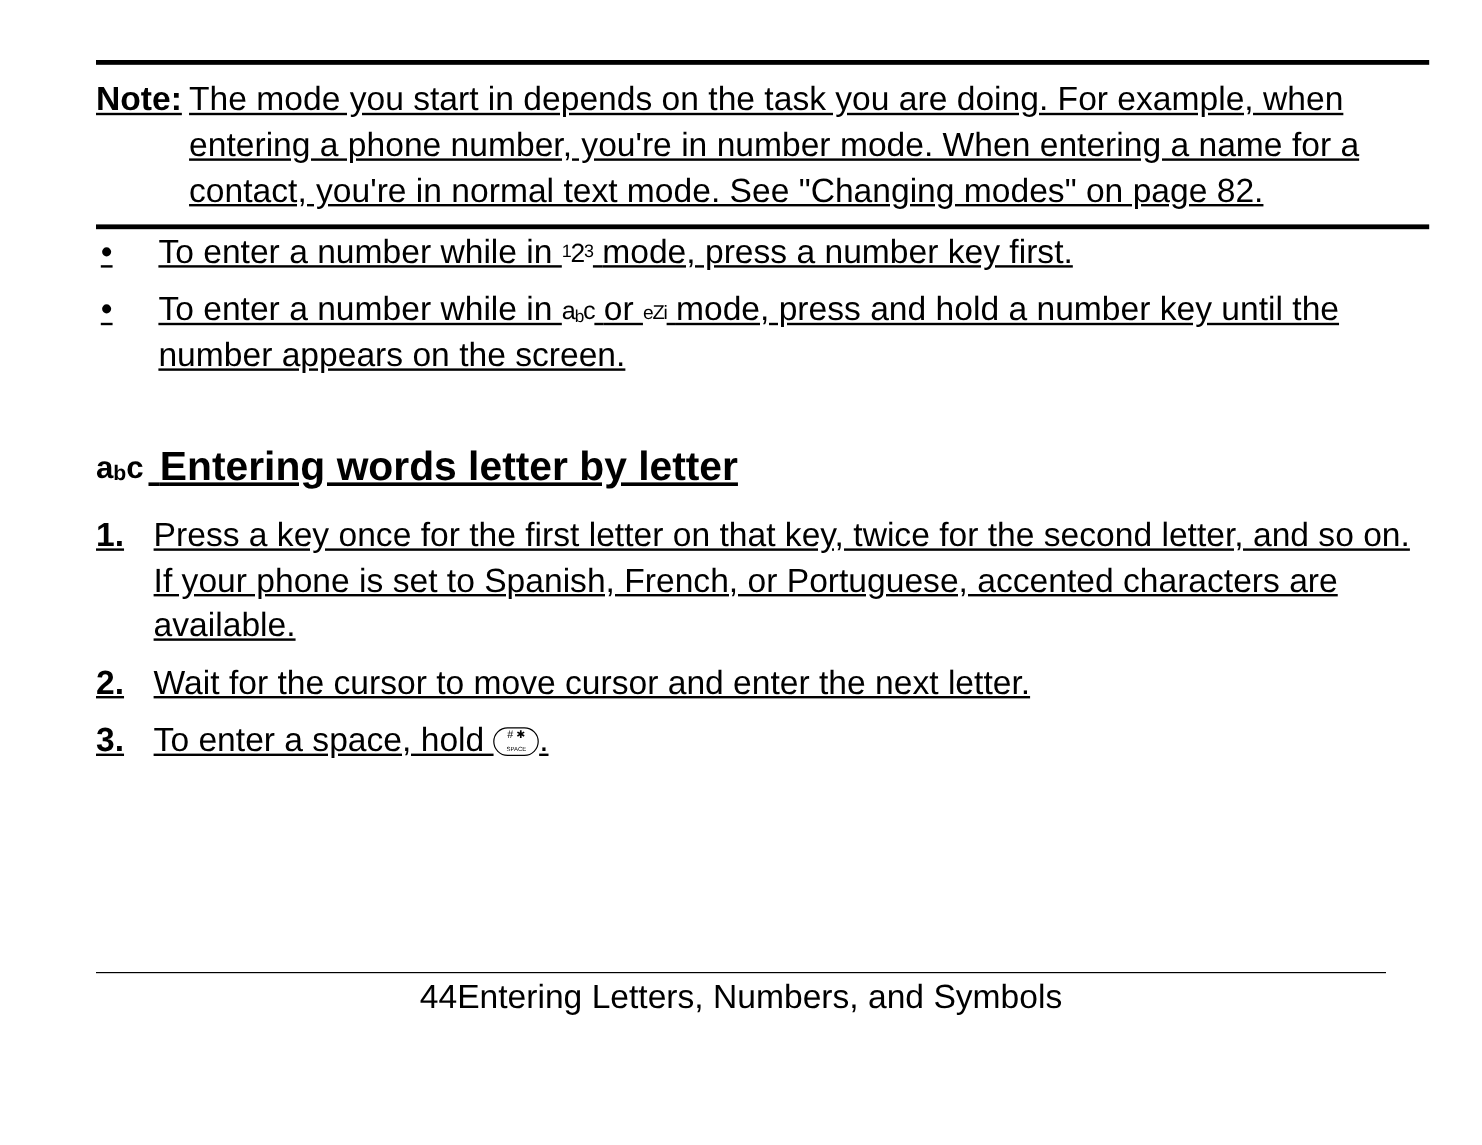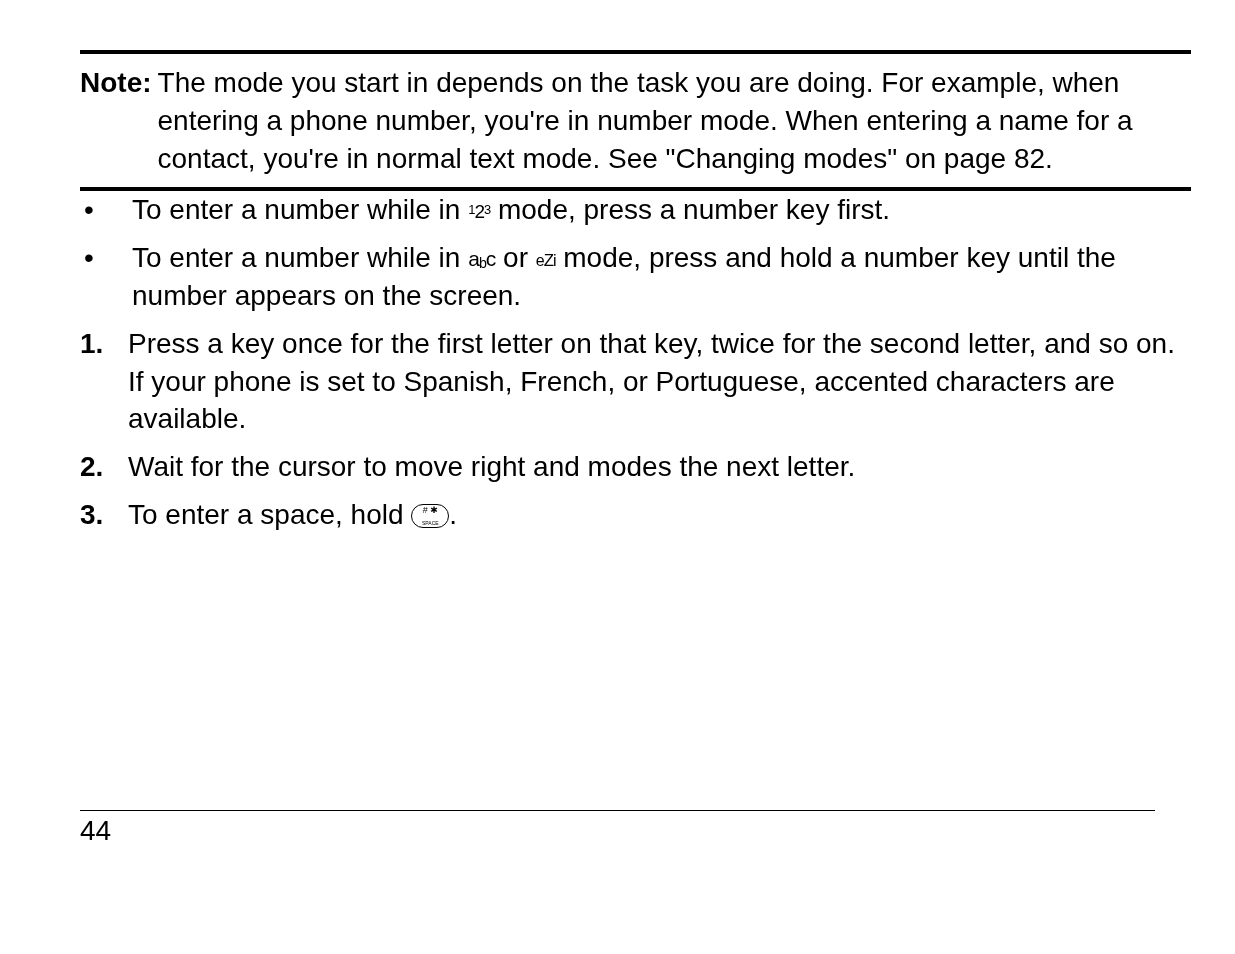--- a/index.html
+++ b/index.html
@@ -8,20 +8,21 @@
     background: #ffffff;
     font-family: Arial, Helvetica, sans-serif;
     color: #000000;
   }
   .page {
     position: relative;
     width: 1235px;
     height: 902px;
     box-sizing: border-box;
     padding: 50px 44px 0 80px;
+    text-decoration: underline;
   }
   .note-box {
     border-top: 4px solid #000;
     border-bottom: 4px solid #000;
     padding: 10px 0 10px 0;
     font-size: 28px;
     line-height: 1.35;
   }
   .note-inner {
     display: flex;
@@ -85,21 +86,21 @@
     letter-spacing: -1px;
   }
   .mode-icon .sub {
     font-size: 0.68em;
     vertical-align: -2px;
   }
   .mode-icon .sup {
     font-size: 0.68em;
     vertical-align: 4px;
   }
-  .mode-icon.mode-123 { font-size: 19px; position: relative; top: -1px; }
+  .mode-icon.mode-123 { font-size: 22px; position: relative; top: -1px; }
   .mode-icon.mode-abc { font-size: 21px; position: relative; top: -1px; }
   .mode-icon.mode-ezi { font-size: 16px; position: relative; top: -1px; }
   .mode-icon.mode-abc-h { font-size: 26px; position: relative; top: -2px; letter-spacing: 0; }
 
   
   .key-icon {
     display: inline-block;
     width: 38px;
     height: 24px;
     border: 1.5px solid #000;
@@ -133,21 +134,21 @@
 
   .footer {
     position: absolute;
     left: 80px;
     right: 80px;
     bottom: 55px;
     border-top: 1.5px solid #000;
     padding-top: 4px;
     font-size: 28px;
     display: flex;
-    justify-content: flex-start;
+    justify-content: center;
   }
 </style>
 </head>
 <body>
 
 <div class="page">
 
   <div class="note-box">
     <div class="note-inner">
       <span class="note-label">Note:</span>
@@ -170,37 +171,42 @@
       <span class="li-body">
         <span>To enter a number while in </span>
         <span class="mode-icon mode-abc">a<span class="sub">b</span>c</span>
         <span> or </span>
         <span class="mode-icon mode-ezi">e<span style="font-size:1.05em">Z</span>i</span>
         <span> mode, press and hold a number key until the number appears on the screen.</span>
       </span>
     </li>
   </ul>
 
+  <div class="section-heading">
+    <span class="mode-icon mode-abc-h">a<span class="sub">b</span>c</span>
+    <span>Entering words letter by letter</span>
+  </div>
 
 
   <ol class="numbers">
     <li>
       <span class="marker">1.</span>
       <span class="li-body">Press a key once for the first letter on that key, twice for the second letter, and so on. If your phone is set to Spanish, French, or Portuguese, accented characters are available.</span>
     </li>
     <li>
       <span class="marker">2.</span>
-      <span class="li-body">Wait for the cursor to move right and modes the next letter.</span>
+      <span class="li-body">Wait for the cursor to move cursor and enter the next letter.</span>
     </li>
     <li>
       <span class="marker">3.</span>
       <span class="li-body">
         <span>To enter a space, hold </span>
         <span class="key-icon"></span><span>.</span>
       </span>
     </li>
   </ol>
 
   <div class="footer">
     <span>44</span>
+    <span>Entering Letters, Numbers, and Symbols</span>
   </div>
 
 </div>
 
 </body></html>

